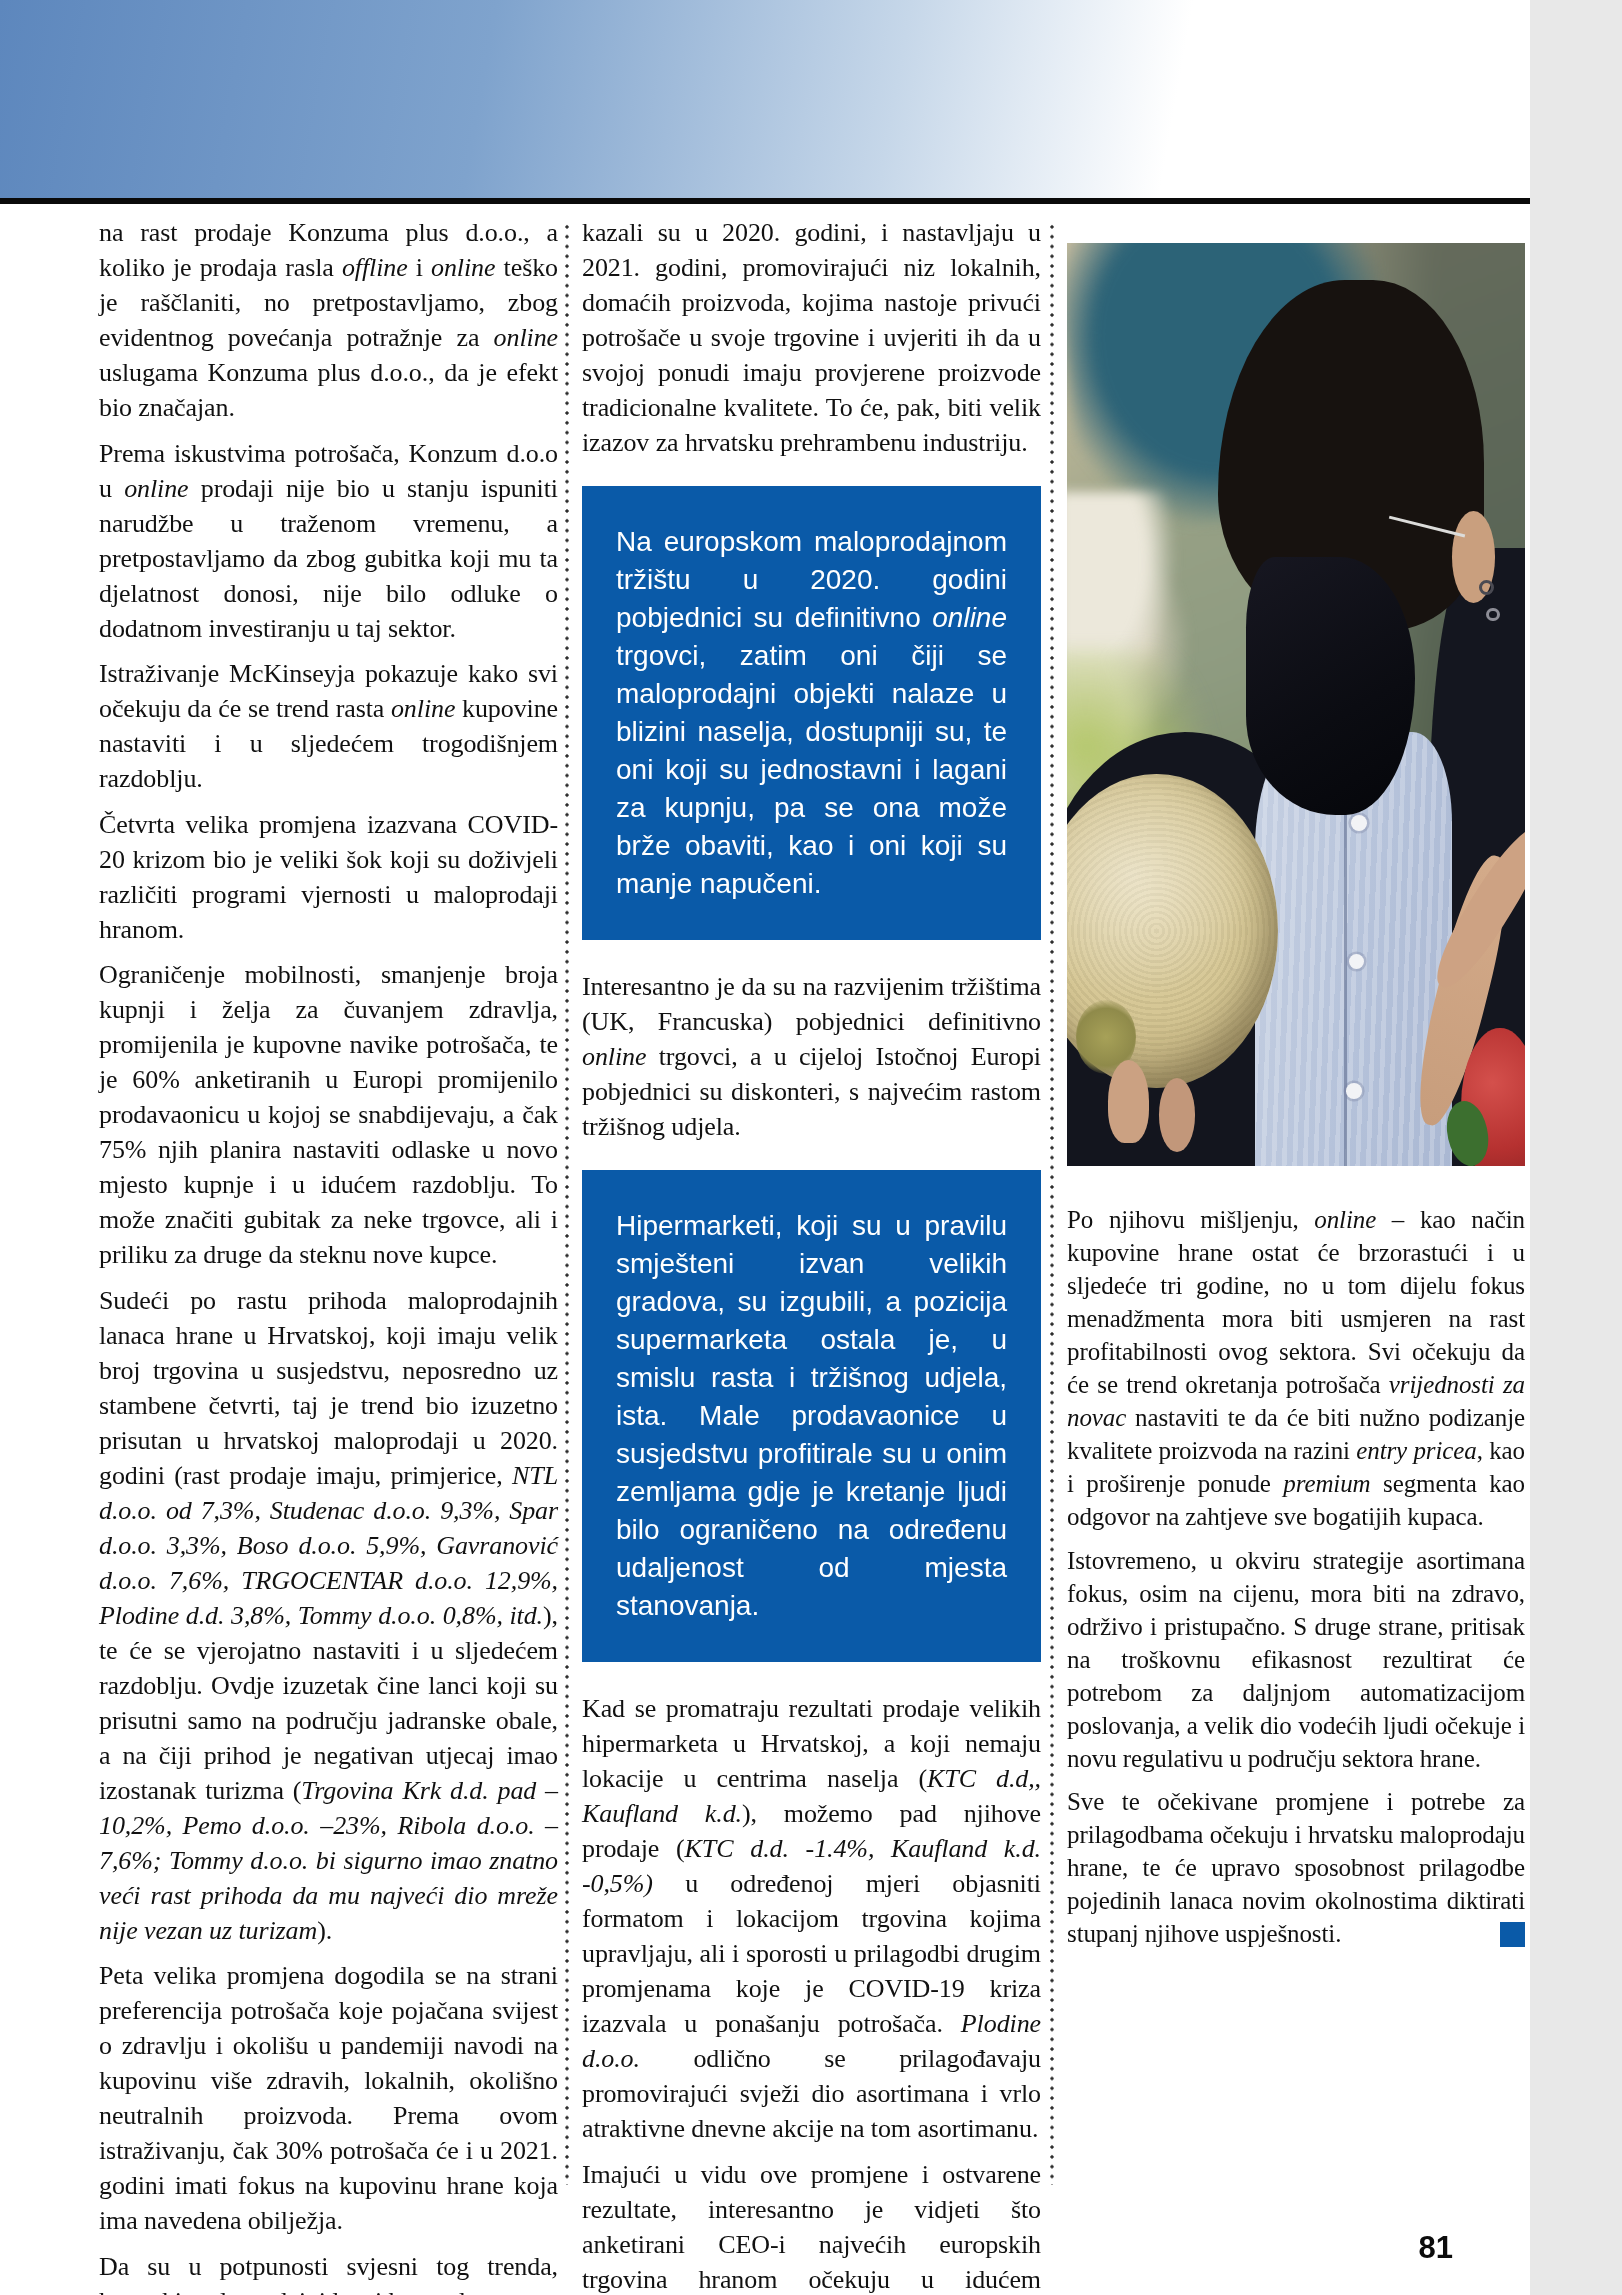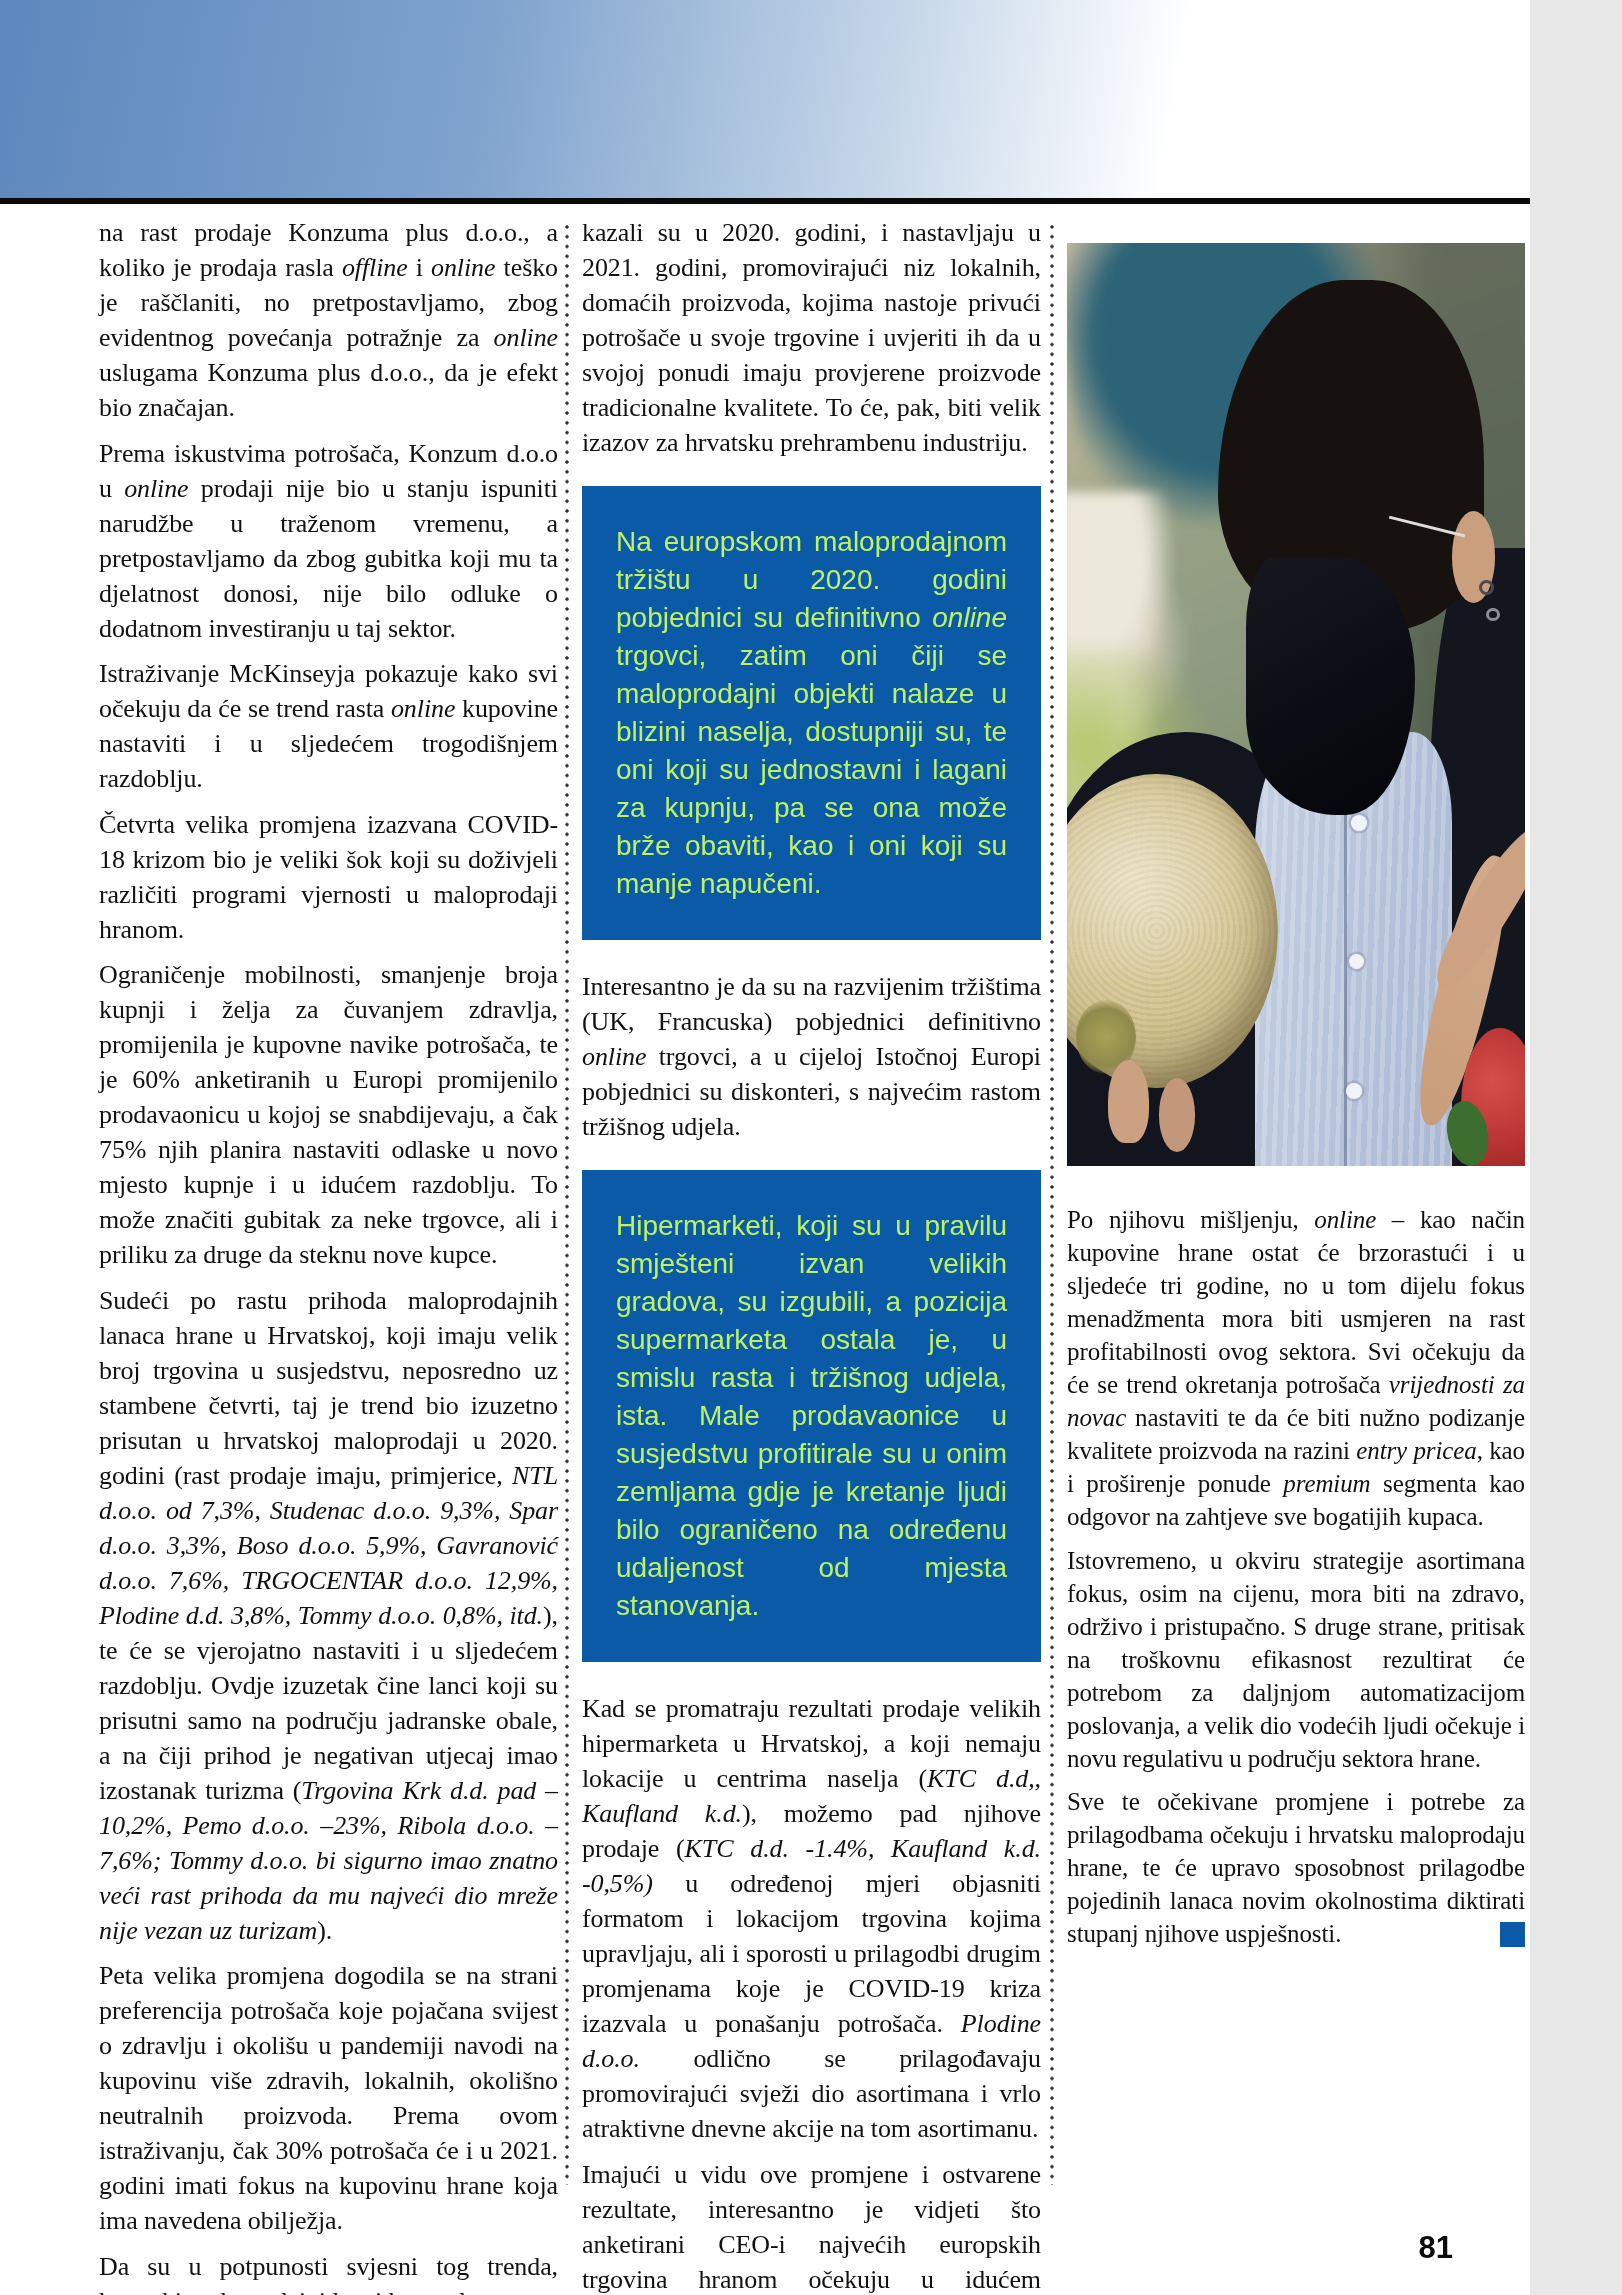--- a/index.html
+++ b/index.html
@@ -30,21 +30,21 @@
     font-size:26px;line-height:35px;
     text-align:justify;
     letter-spacing:-0.1px;
   }
   .col3 .para{font-size:25px;line-height:33px;}
   .para i{font-style:italic;}
   .callout{
     margin:26px 0 29px 0;
     padding:37px 34px;
     background:var(--accent,#0a5aa8);
-    color:#bef264;
+    color:#ffffff;
     font-family:"Liberation Sans", sans-serif;
     font-size:28px;line-height:38px;
     text-align:justify;
   }
   .callout i{font-style:italic;}
   
   .vsep{
     position:absolute;top:222px;height:1963px;width:3.9px;
     background-image:radial-gradient(circle,#2b2b2b 1.4px,rgba(0,0,0,0) 1.8px);
     background-size:3.9px 9.8px;background-repeat:repeat-y;
@@ -193,21 +193,21 @@
 
 <div class="page">
 
   <div class="top-gradient"></div>
   <div class="top-rule"></div>
 
   <div class="col col1">
       <p class="para">na rast prodaje Konzuma plus d.o.o., a koliko je prodaja rasla <i>offline</i> i <i>online</i> teško je raščlaniti, no pretpostavljamo, zbog evidentnog povećanja potražnje za <i>online</i> uslugama Konzuma plus d.o.o., da je efekt bio značajan.</p>
       <p class="para">Prema iskustvima potrošača, Konzum d.o.o u <i>online</i> prodaji nije bio u stanju ispuniti narudžbe u traženom vremenu, a pretpostavljamo da zbog gubitka koji mu ta djelatnost donosi, nije bilo odluke o dodatnom investiranju u taj sektor.</p>
       <p class="para">Istraživanje McKinseyja pokazuje kako svi očekuju da će se trend rasta <i>online</i> kupovine nastaviti i u sljedećem trogodišnjem razdoblju.</p>
-      <p class="para">Četvrta velika promjena izazvana COVID-18 krizom bio je veliki šok koji su doživjeli različiti programi vjernosti u maloprodaji hranom.</p>
+      <p class="para">Četvrta velika promjena izazvana COVID-20 krizom bio je veliki šok koji su doživjeli različiti programi vjernosti u maloprodaji hranom.</p>
       <p class="para">Ograničenje mobilnosti, smanjenje broja kupnji i želja za čuvanjem zdravlja, promijenila je kupovne navike potrošača, te je 60% anketiranih u Europi promijenilo prodavaonicu u kojoj se snabdijevaju, a čak 75% njih planira nastaviti odlaske u novo mjesto kupnje i u idućem razdoblju. To može značiti gubitak za neke trgovce, ali i priliku za druge da steknu nove kupce.</p>
       <p class="para">Sudeći po rastu prihoda maloprodajnih lanaca hrane u Hrvatskoj, koji imaju velik broj trgovina u susjedstvu, neposredno uz stambene četvrti, taj je trend bio izuzetno prisutan u hrvatskoj maloprodaji u 2020. godini (rast prodaje imaju, primjerice, <i>NTL d.o.o. od 7,3%, Studenac d.o.o. 9,3%, Spar d.o.o. 3,3%, Boso d.o.o. 5,9%, Gavranović d.o.o. 7,6%, TRGOCENTAR d.o.o. 12,9%, Plodine d.d. 3,8%, Tommy d.o.o. 0,8%, itd.</i>), te će se vjerojatno nastaviti i u sljedećem razdoblju. Ovdje izuzetak čine lanci koji su prisutni samo na području jadranske obale, a na čiji prihod je negativan utjecaj imao izostanak turizma (<i>Trgovina Krk d.d. pad –10,2%, Pemo d.o.o. –23%, Ribola d.o.o. –7,6%; Tommy d.o.o. bi sigurno imao znatno veći rast prihoda da mu najveći dio mreže nije vezan uz turizam</i>).</p>
       <p class="para">Peta velika promjena dogodila se na strani preferencija potrošača koje pojačana svijest o zdravlju i okolišu u pandemiji navodi na kupovinu više zdravih, lokalnih, okolišno neutralnih proizvoda. Prema ovom istraživanju, čak 30% potrošača će i u 2021. godini imati fokus na kupovinu hrane koja ima navedena obilježja.</p>
       <p class="para">Da su u potpunosti svjesni tog trenda, hrvatski maloprodajni lanci hrane do-</p>
     </div>
   <div class="vsep vsep1"></div>
   <div class="col col2">
       <p class="para">kazali su u 2020. godini, i nastavljaju u 2021. godini, promovirajući niz lokalnih, domaćih proizvoda, kojima nastoje privući potrošače u svoje trgovine i uvjeriti ih da u svojoj ponudi imaju provjerene proizvode tradicionalne kvalitete. To će, pak, biti velik izazov za hrvatsku prehrambenu industriju.</p>
       <div class="callout">Na europskom maloprodajnom tržištu u 2020. godini pobjednici su definitivno <i>online</i> trgovci, zatim oni čiji se maloprodajni objekti nalaze u blizini naselja, dostupniji su, te oni koji su jednostavni i lagani za kupnju, pa se ona može brže obaviti, kao i oni koji su manje napučeni.</div>
       <p class="para">Interesantno je da su na razvijenim tržištima (UK, Francuska) pobjednici definitivno <i>online</i> trgovci, a u cijeloj Istočnoj Europi pobjednici su diskonteri, s najvećim rastom tržišnog udjela.</p>

